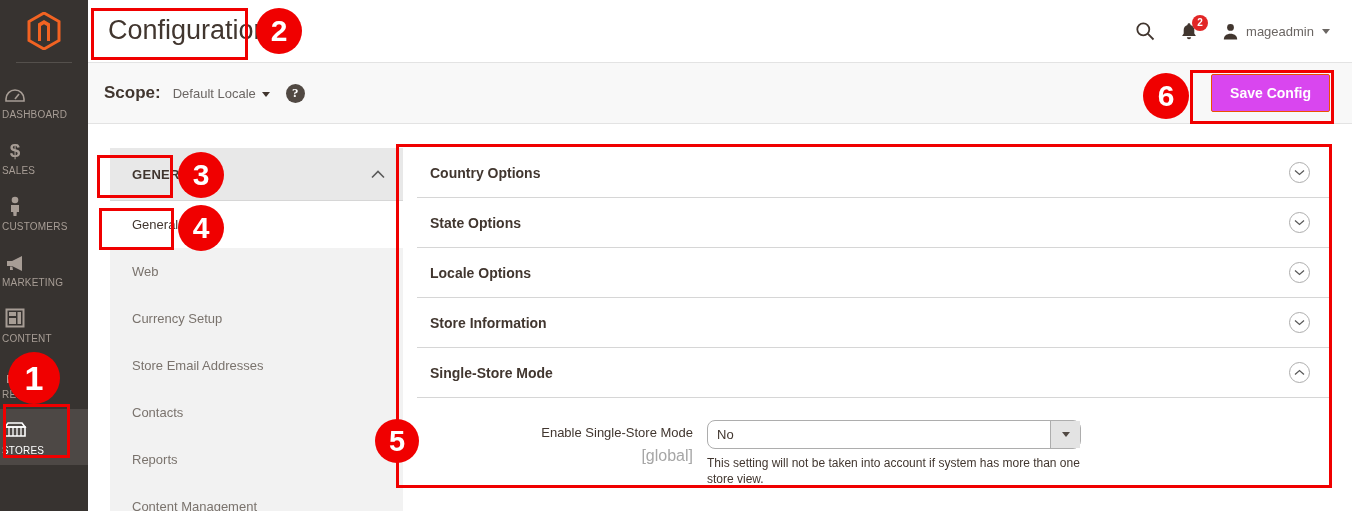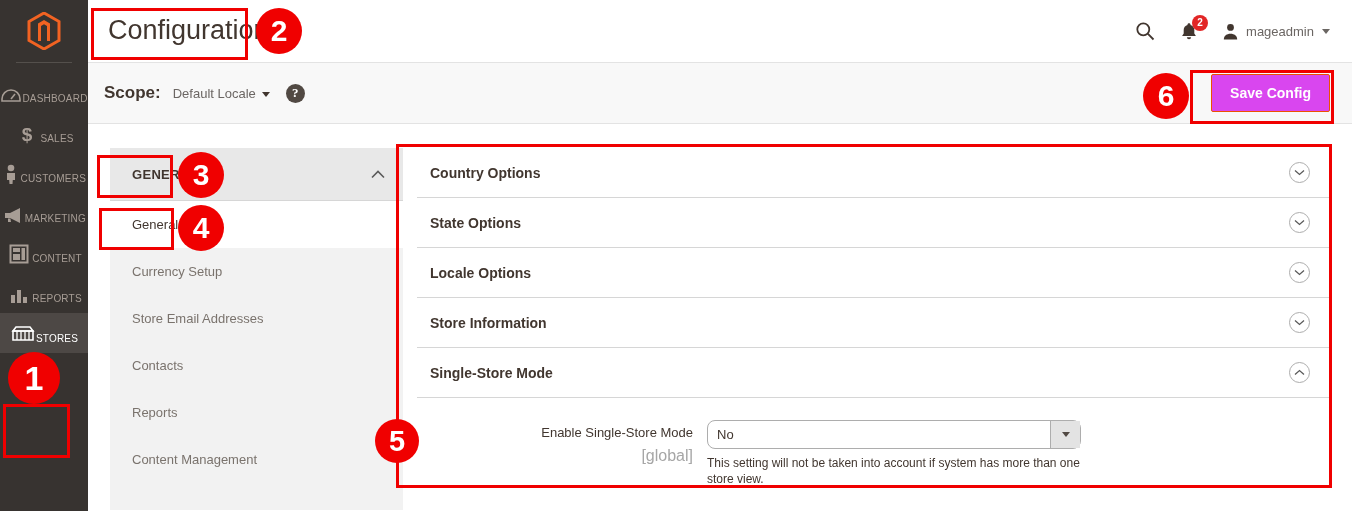--- a/index.html
+++ b/index.html
@@ -22,22 +22,22 @@
   .logo-cell {
     height: 62px;
     display: flex; align-items: center; justify-content: center;
   }
   .logo-hex { width: 34px; height: 38px; display: block; }
   .menu-divider {
     height: 1px; background: #54504c;
     margin: 0 16px 10px 16px;
   }
   .menu-item {
-    display: flex; flex-direction: row;
-    align-items: flex-end; justify-content: center;
+    display: flex; flex-direction: column;
+    align-items: flex-start; justify-content: center;
     padding: 9px 2px 9px 2px;
     cursor: pointer;
     position: relative;
   }
   .menu-item .mi-icon {
     display: block; height: 22px; width: 26px;
     display: flex; align-items: flex-end; justify-content: center;
     color: #a79d95;
   }
   .menu-item .mi-label {
@@ -363,20 +363,23 @@
           <span class="nav-section-title">GENERAL</span>
           <span class="nav-chevron">
             <svg width="14" height="9" viewBox="0 0 14 9">
                 <path d="M1 7.5 L7 1.5 L13 7.5" fill="none" stroke="currentColor" stroke-width="1.6"></path>
               </svg>
           </span>
         </div>
         <div class="nav-items">
           <div class="nav-item active">
             <span class="ni-label">General</span>
+          </div>
+          <div class="nav-item">
+            <span class="ni-label">Web</span>
           </div>
           <div class="nav-item">
             <span class="ni-label">Currency Setup</span>
           </div>
           <div class="nav-item">
             <span class="ni-label">Store Email Addresses</span>
           </div>
           <div class="nav-item">
             <span class="ni-label">Contacts</span>
           </div>

